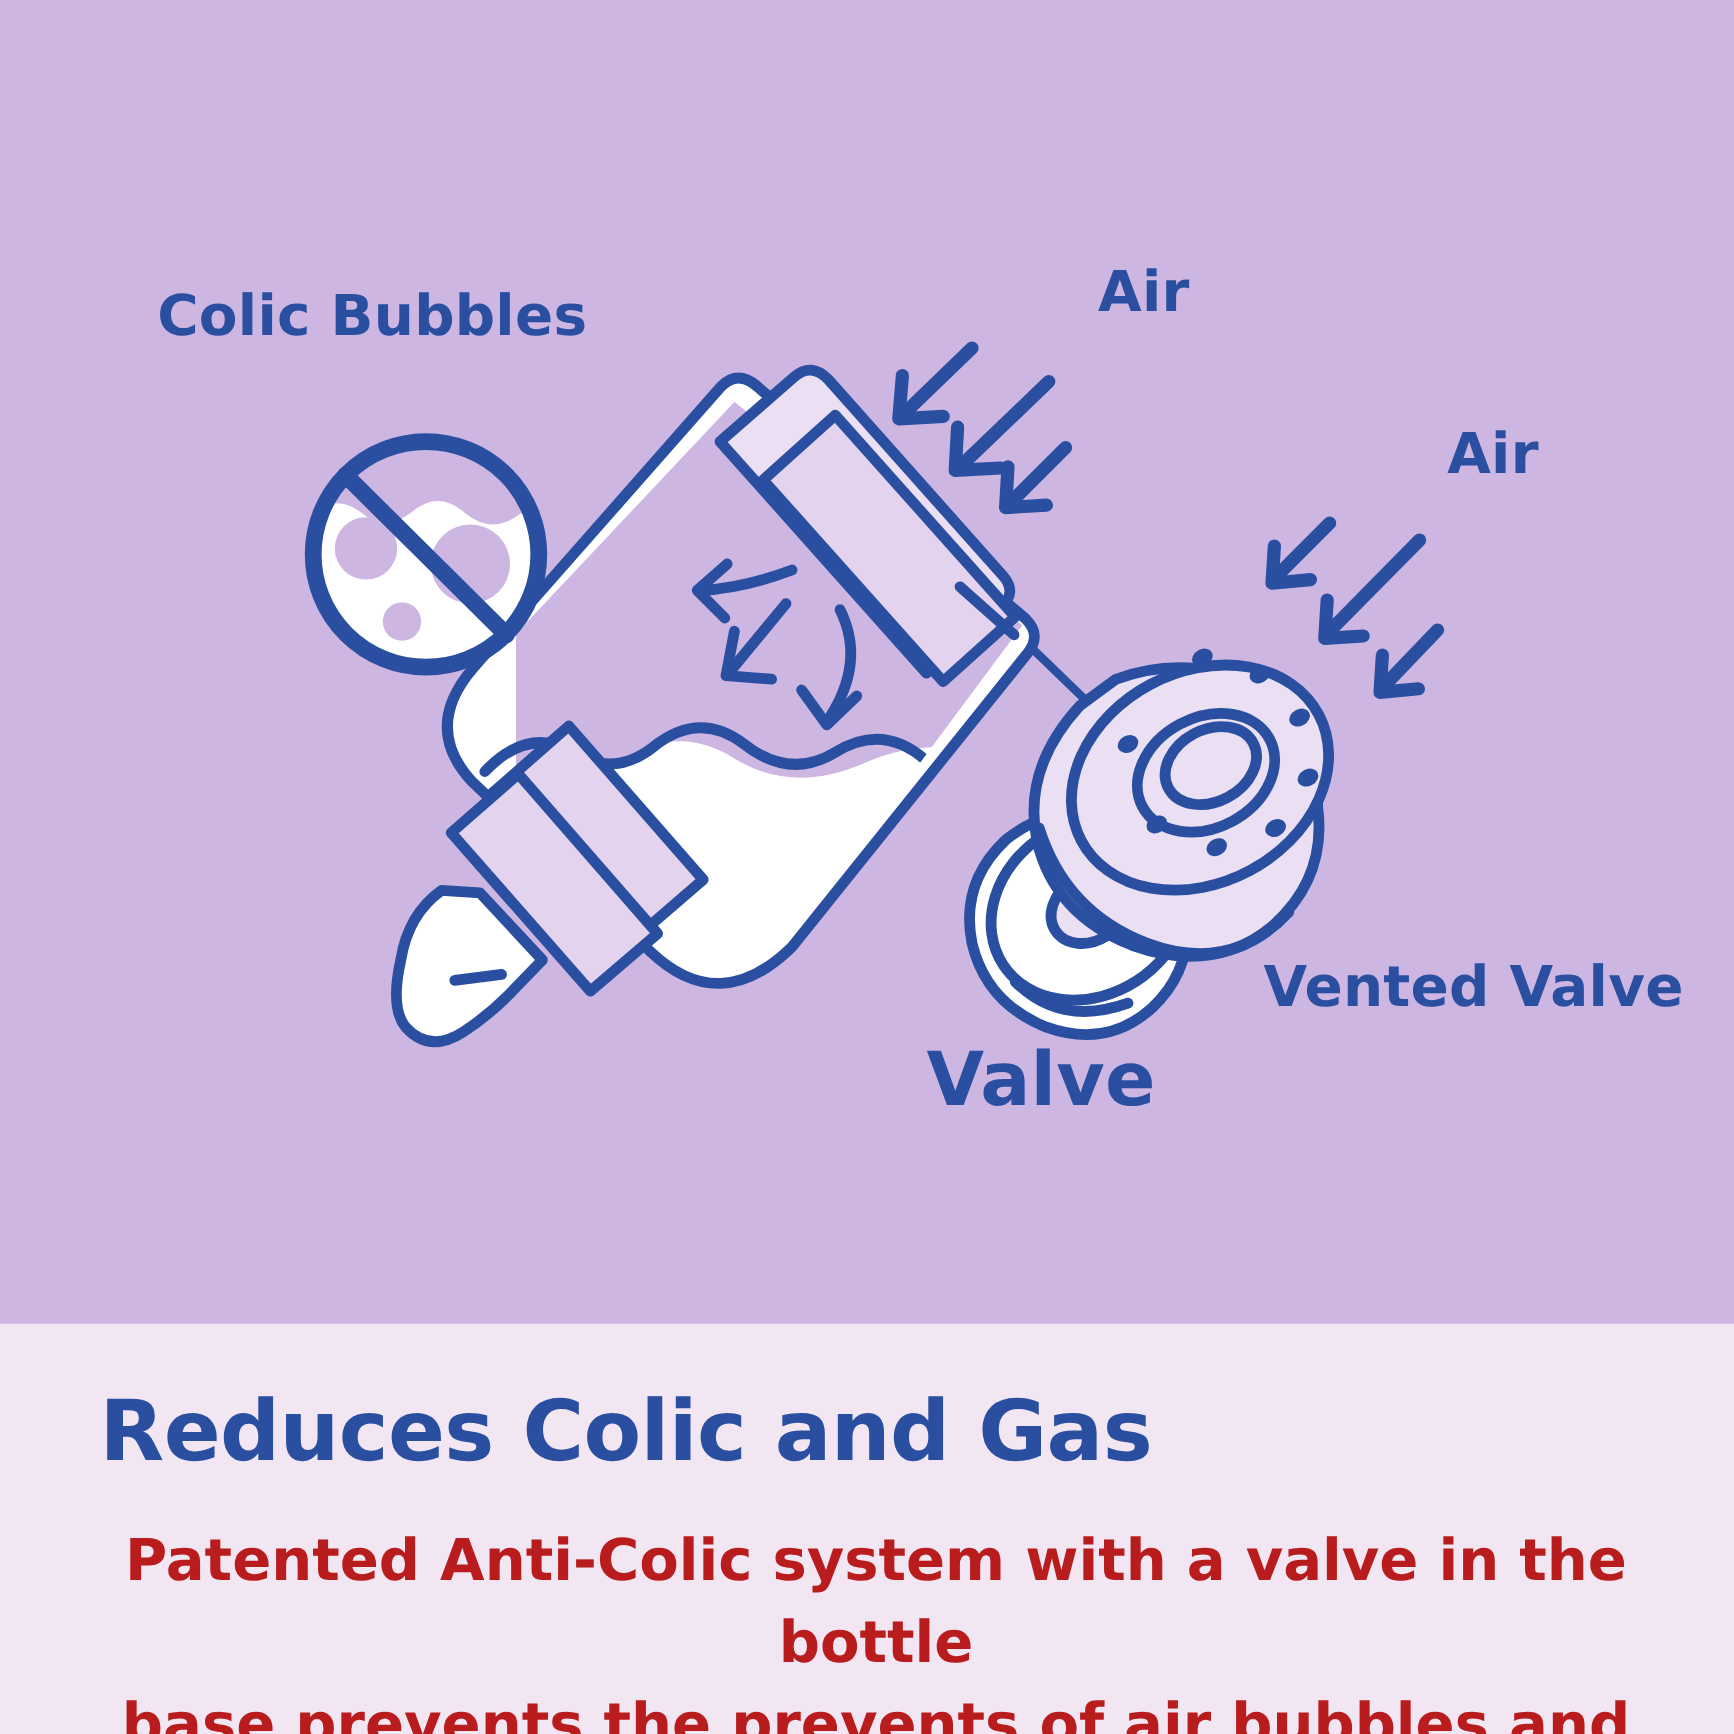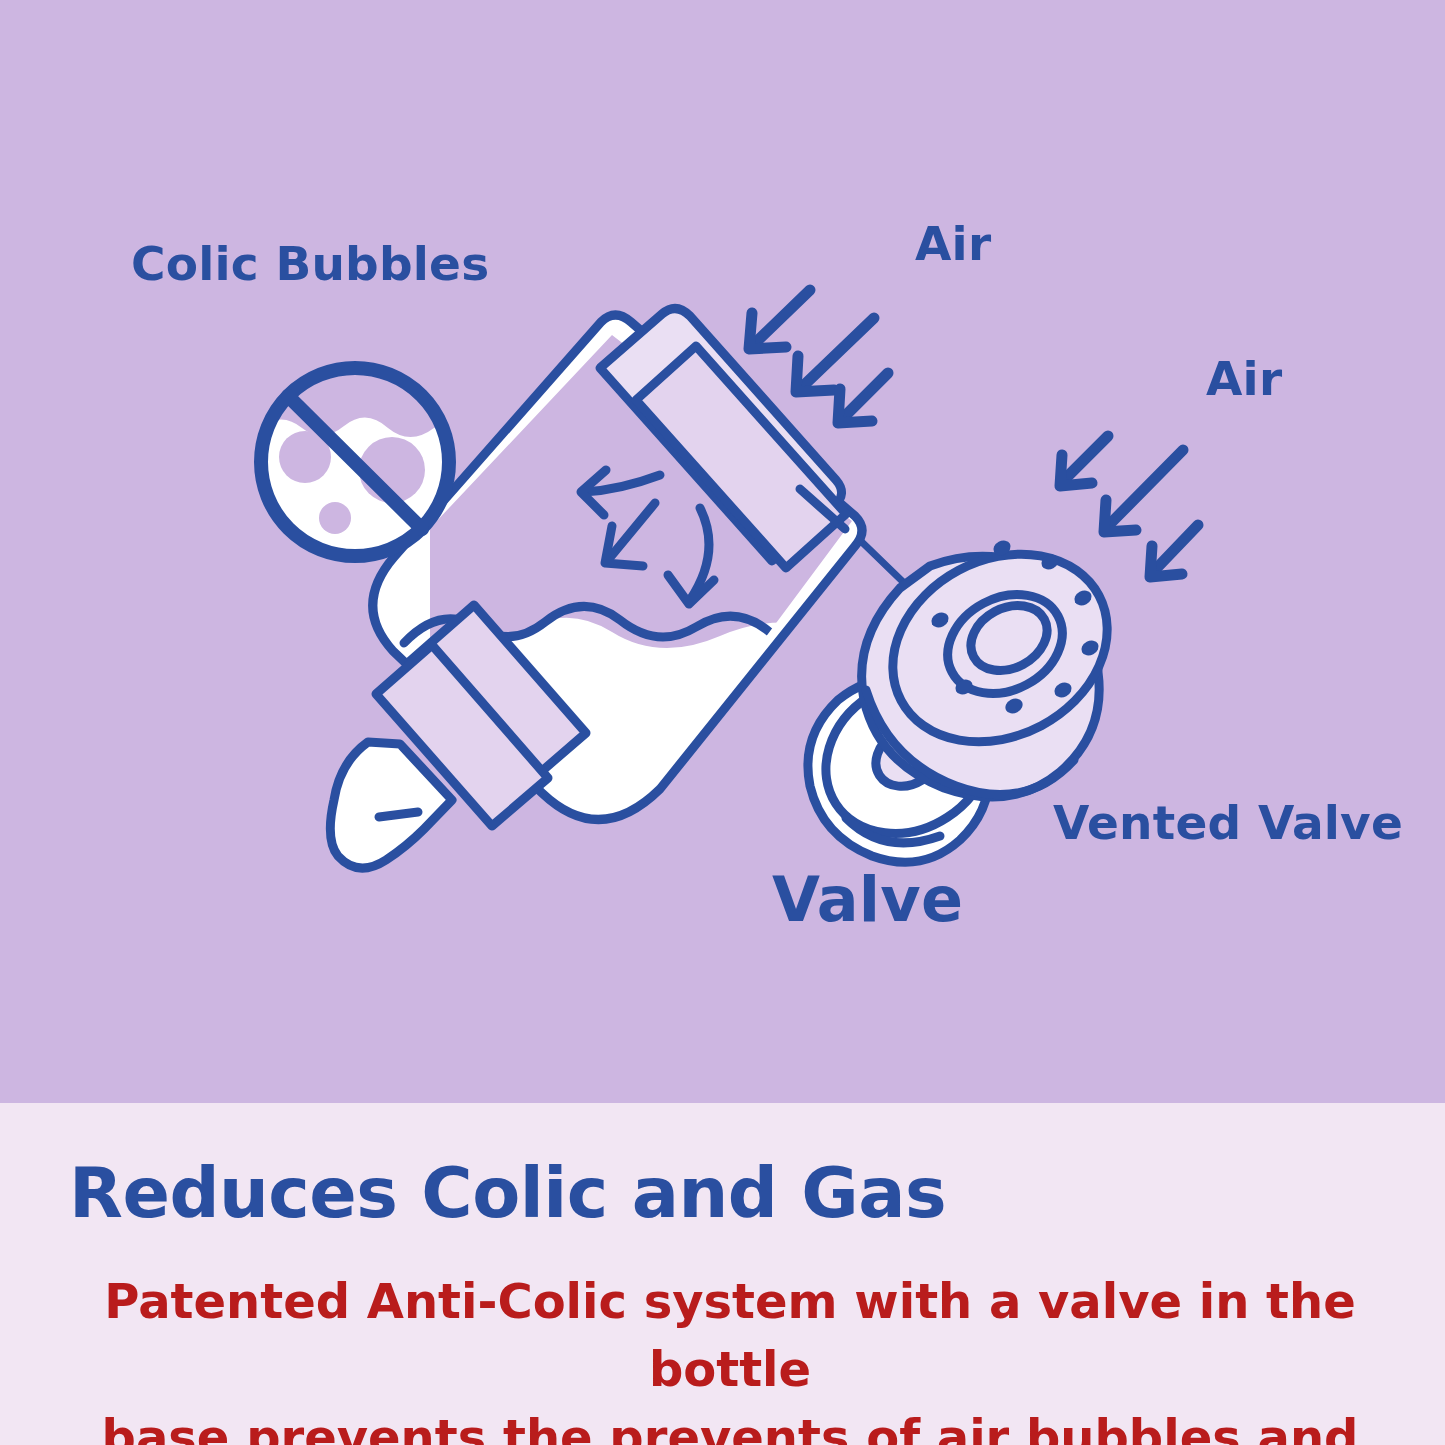--- a/index.html
+++ b/index.html
@@ -31,21 +31,21 @@
     white-space:nowrap;
     line-height:1;
   }
   #label-colic-bubbles{left:131px;top:240px;font-size:47px;}
   #label-air-top{left:915px;top:220px;font-size:47px;}
   #label-air-right{left:1206px;top:355px;font-size:47px;}
   #label-vented-base{left:1053px;top:799px;font-size:47px;}
   #label-valve{left:772px;top:869px;font-size:62px;}
 
   .headline{
-    position:absolute;left:69px;top:1158px;
+    position:absolute;left:83px;top:1158px;
     color:#2a4fa0;
     font-family:"DejaVu Sans", sans-serif;
     font-weight:bold;
     font-size:70px;
     line-height:1;
     letter-spacing:-.5px;
     white-space:nowrap;
   }
   .subcopy{
     position:absolute;left:85px;top:1267px;

